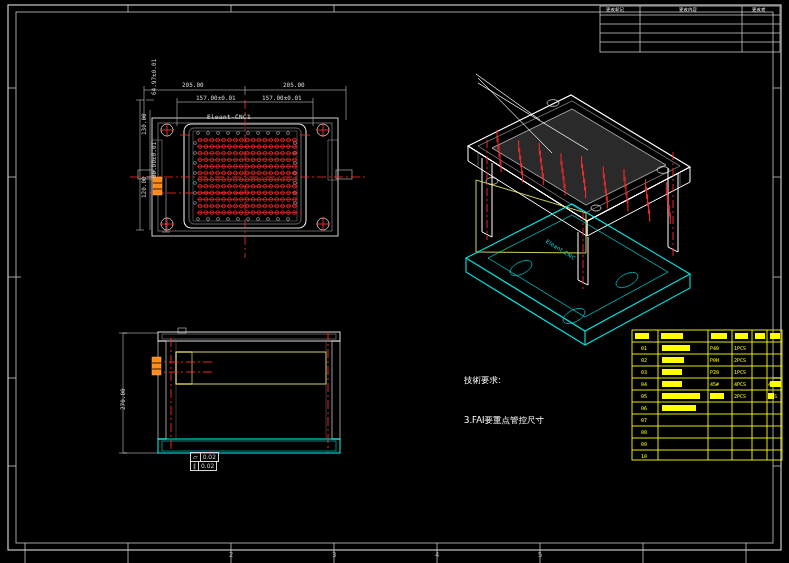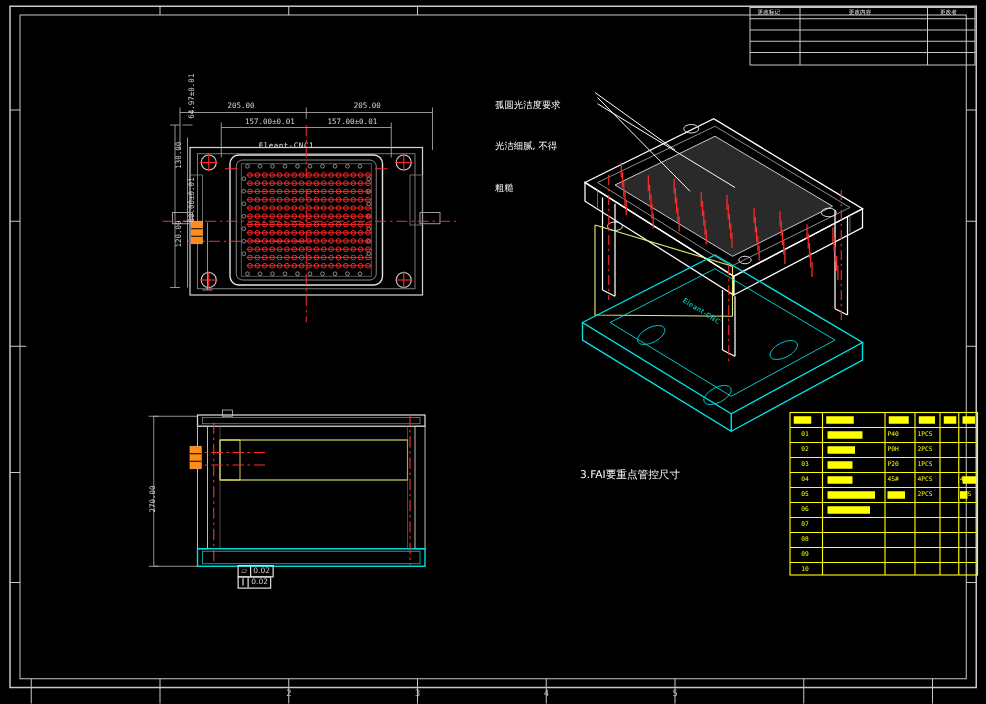--- a/index.html
+++ b/index.html
@@ -772,27 +772,23 @@
     <span>0.02</span>
   </div>
   <div class="gdt" style="left:190px;top:461px;">
     <span class="sym">∥</span>
     <span>0.02</span>
   </div>
 
   <div style="position:absolute;left:548px;top:238px;color:#00e5e5;font-size:5.5px;
               transform:rotate(32deg);transform-origin:0 0;letter-spacing:0.3px;">Eleant-CNC</div>
 
-  <div class="txt cjk" style="left:396px;top:55px;font-size:7.5px;line-height:1.5;">
-    <div>孤圆光洁度要求</div>
-    <div>光洁细腻, 不得</div>
-    <div>粗糙</div>
-  </div>
 
   <div class="txt cjk" style="left:464px;top:348px;font-size:8.5px;line-height:1.55;">
+    <div>技術要求:</div>
     <div>3.FAI要重点管控尺寸</div>
     
   </div>
 
   <div id="bom-layer">
       <div class="bomcell" style="left:635px;top:333px;width:14px;height:6px;"></div>
       <div class="bomcell" style="left:661px;top:333px;width:22px;height:6px;"></div>
       <div class="bomcell" style="left:711px;top:333px;width:16px;height:6px;"></div>
       <div class="bomcell" style="left:735px;top:333px;width:13px;height:6px;"></div>
       <div class="bomcell" style="left:755px;top:333px;width:10px;height:6px;"></div>

